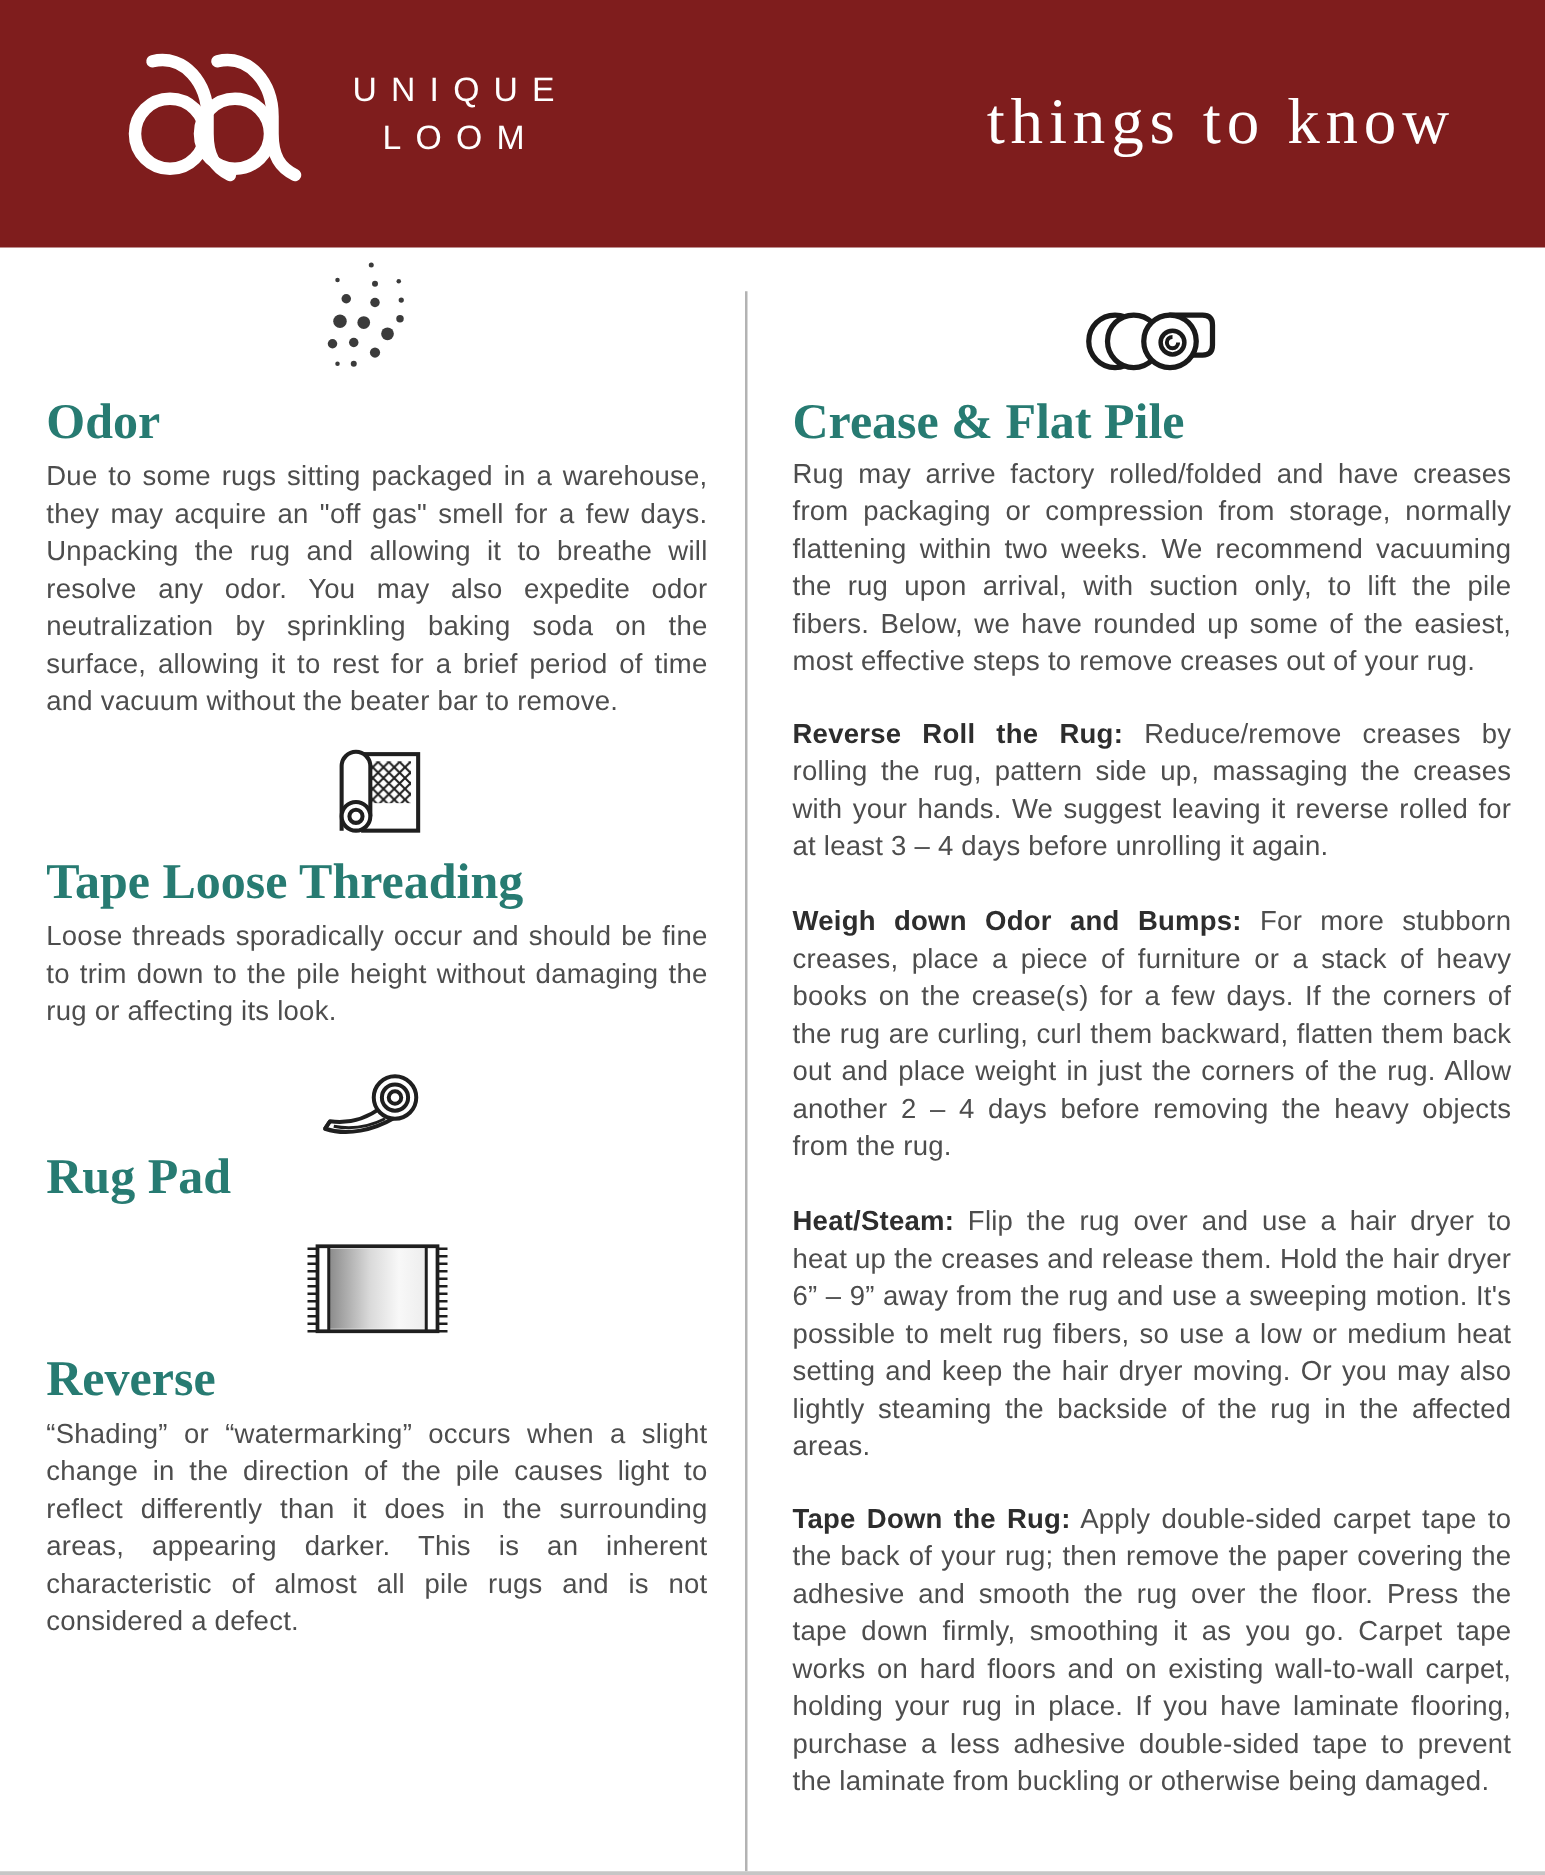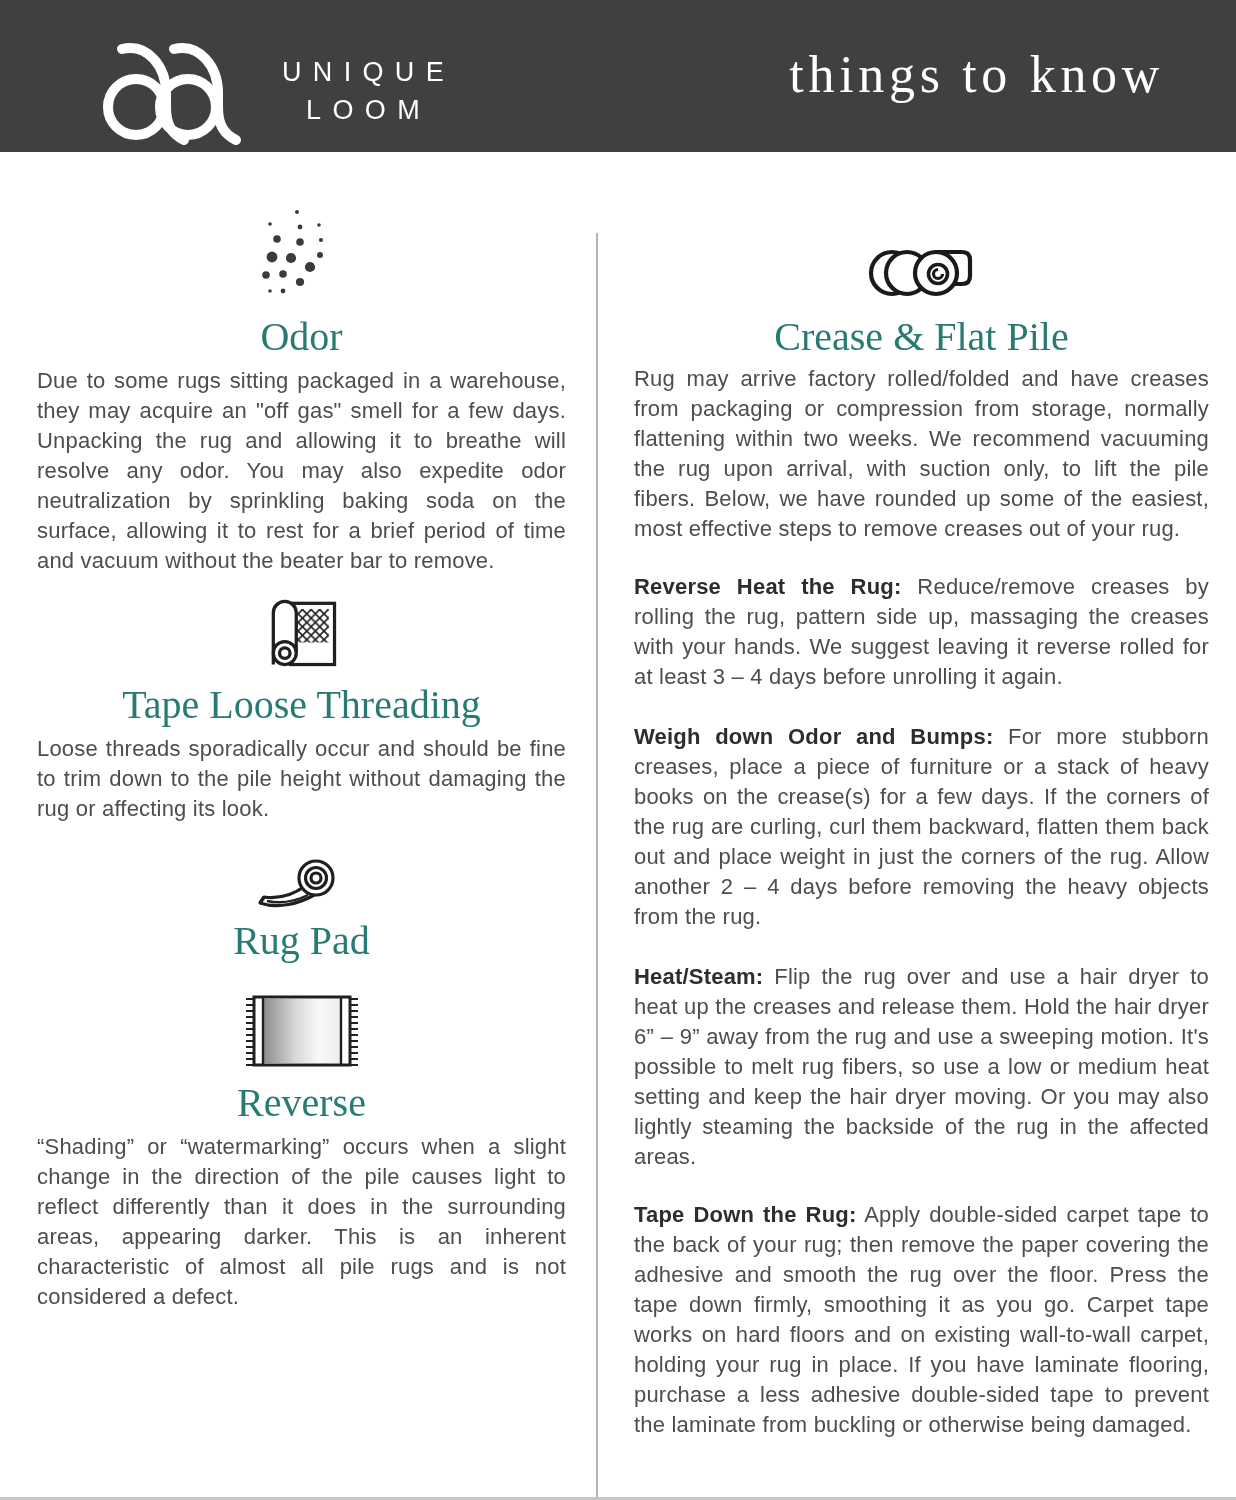--- a/index.html
+++ b/index.html
@@ -3,22 +3,22 @@
 <meta charset="utf-8">
 <style>
   html,body{margin:0;padding:0;background:#e9e9e9;}
   .page{
     position:relative;width:1236px;height:1500px;margin:0 auto;
     background:#ffffff;overflow:hidden;
     font-family:"Liberation Sans","DejaVu Sans",sans-serif;
   }
   
   .header{
-    position:absolute;left:0;top:0;width:1236px;height:152px;
-    background:#404040;
+    position:absolute;left:0;top:0;width:1236px;height:198px;
+    background:#7f1d1d;
   }
   .brand{
     position:absolute;left:102px;top:32px;height:120px;
     display:flex;align-items:center;
   }
   .brand svg{display:block;}
   .wordmark{
     margin-left:20px;color:#ffffff;
     font-size:27px;letter-spacing:0.42em;line-height:1.4;
     text-align:center;font-weight:400;
@@ -37,22 +37,22 @@
   .col-right{left:634px;width:575px;}
   .divider{
     position:absolute;left:596px;top:233px;width:2px;height:1264px;
     background:#b3b3b3;
   }
   .bottom-edge{
     position:absolute;left:0;bottom:0;width:100%;height:3px;background:#c6c6c6;
   }
   
   h2{
-    margin:0;width:100%;text-align:center;
-    font-family:"Liberation Serif","DejaVu Serif",serif;font-weight:400;
+    margin:0;width:100%;text-align:left;
+    font-family:"Liberation Serif","DejaVu Serif",serif;font-weight:700;
     font-size:40px;line-height:46px;color:#277b72;
   }
   p{
     margin:0;width:100%;
     font-size:22px;line-height:30px;color:#4d4d4d;
     text-align:justify;letter-spacing:0.2px;
   }
   p b{color:#2d2d2d;font-weight:bold;}
   .ic{display:flex;justify-content:center;align-items:center;}
   
@@ -197,21 +197,21 @@
           <path d="M70 6 H 96 Q 104 6 104 14 V 30 Q 104 38 96 38 H 70 Z"></path>
           <circle cx="70" cy="27" r="21"></circle>
           <circle cx="72" cy="28" r="9.5" fill="none" stroke-width="3.6"></circle>
           <path d="M72 23.5 A 4.5 4.5 0 1 0 76.5 28" fill="none" stroke-width="3.2"></path>
         </g>
       </svg>
     </div>
     <h2 class="h-crease">Crease &amp; Flat Pile</h2>
     <p class="p-crease">Rug may arrive factory rolled/folded and have creases from packaging or compression from storage, normally flattening within two weeks. We recommend vacuuming the rug upon arrival, with suction only, to lift the pile fibers. Below, we have rounded up some of the easiest, most effective steps to remove creases out of your rug.</p>
 
-    <p class="p-step1"><b>Reverse Heat the Rug:</b> <span>Reduce/remove creases by rolling the rug, pattern side up, massaging the creases with your hands. We suggest leaving it reverse rolled for at least 3 – 4 days before unrolling it again.</span></p>
+    <p class="p-step1"><b>Reverse Roll the Rug:</b> <span>Reduce/remove creases by rolling the rug, pattern side up, massaging the creases with your hands. We suggest leaving it reverse rolled for at least 3 – 4 days before unrolling it again.</span></p>
 
     <p class="p-step2"><b>Weigh down Odor and Bumps:</b> <span>For more stubborn creases, place a piece of furniture or a stack of heavy books on the crease(s) for a few days. If the corners of the rug are curling, curl them backward, flatten them back out and place weight in just the corners of the rug. Allow another 2 – 4 days before removing the heavy objects from the rug.</span></p>
 
     <p class="p-step3"><b>Heat/Steam:</b> <span>Flip the rug over and use a hair dryer to heat up the creases and release them. Hold the hair dryer 6” – 9” away from the rug and use a sweeping motion. It's possible to melt rug fibers, so use a low or medium heat setting and keep the hair dryer moving. Or you may also lightly steaming the backside of the rug in the affected areas.</span></p>
 
     <p class="p-step4"><b>Tape Down the Rug:</b> <span>Apply double-sided carpet tape to the back of your rug; then remove the paper covering the adhesive and smooth the rug over the floor. Press the tape down firmly, smoothing it as you go. Carpet tape works on hard floors and on existing wall-to-wall carpet, holding your rug in place. If you have laminate flooring, purchase a less adhesive double-sided tape to prevent the laminate from buckling or otherwise being damaged.</span></p>
 
   </div>
 
   <div class="divider"></div>

